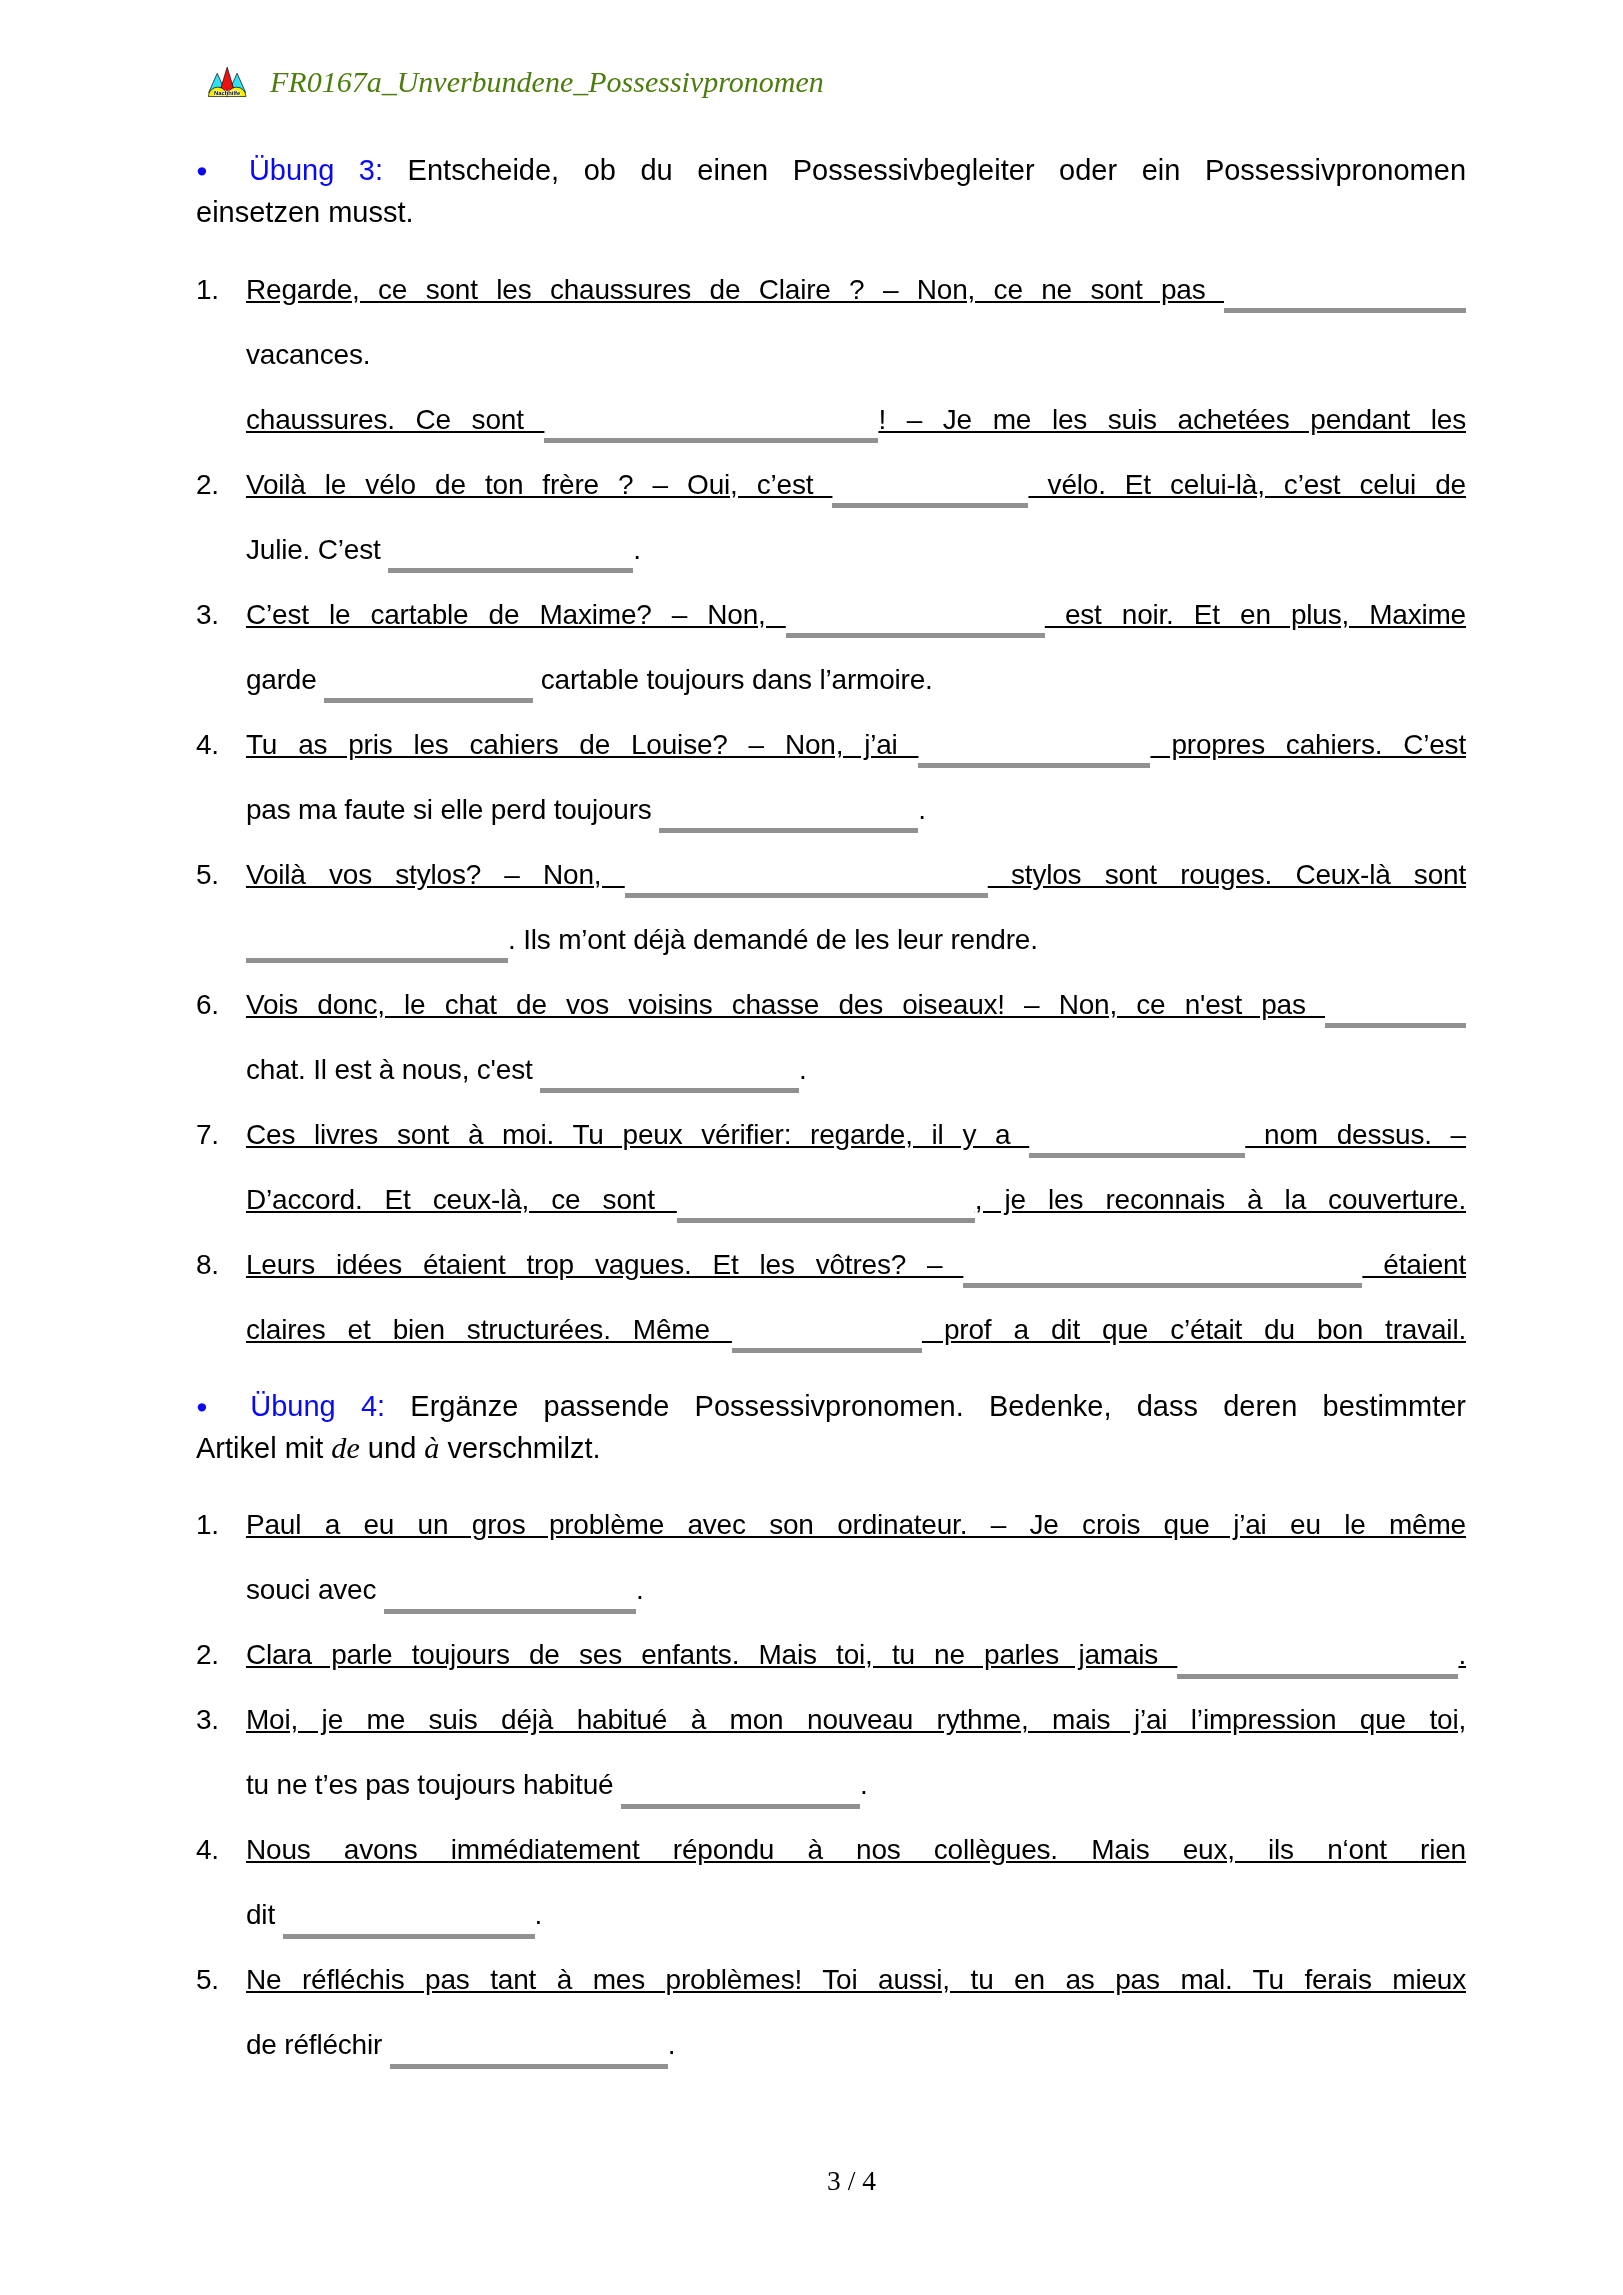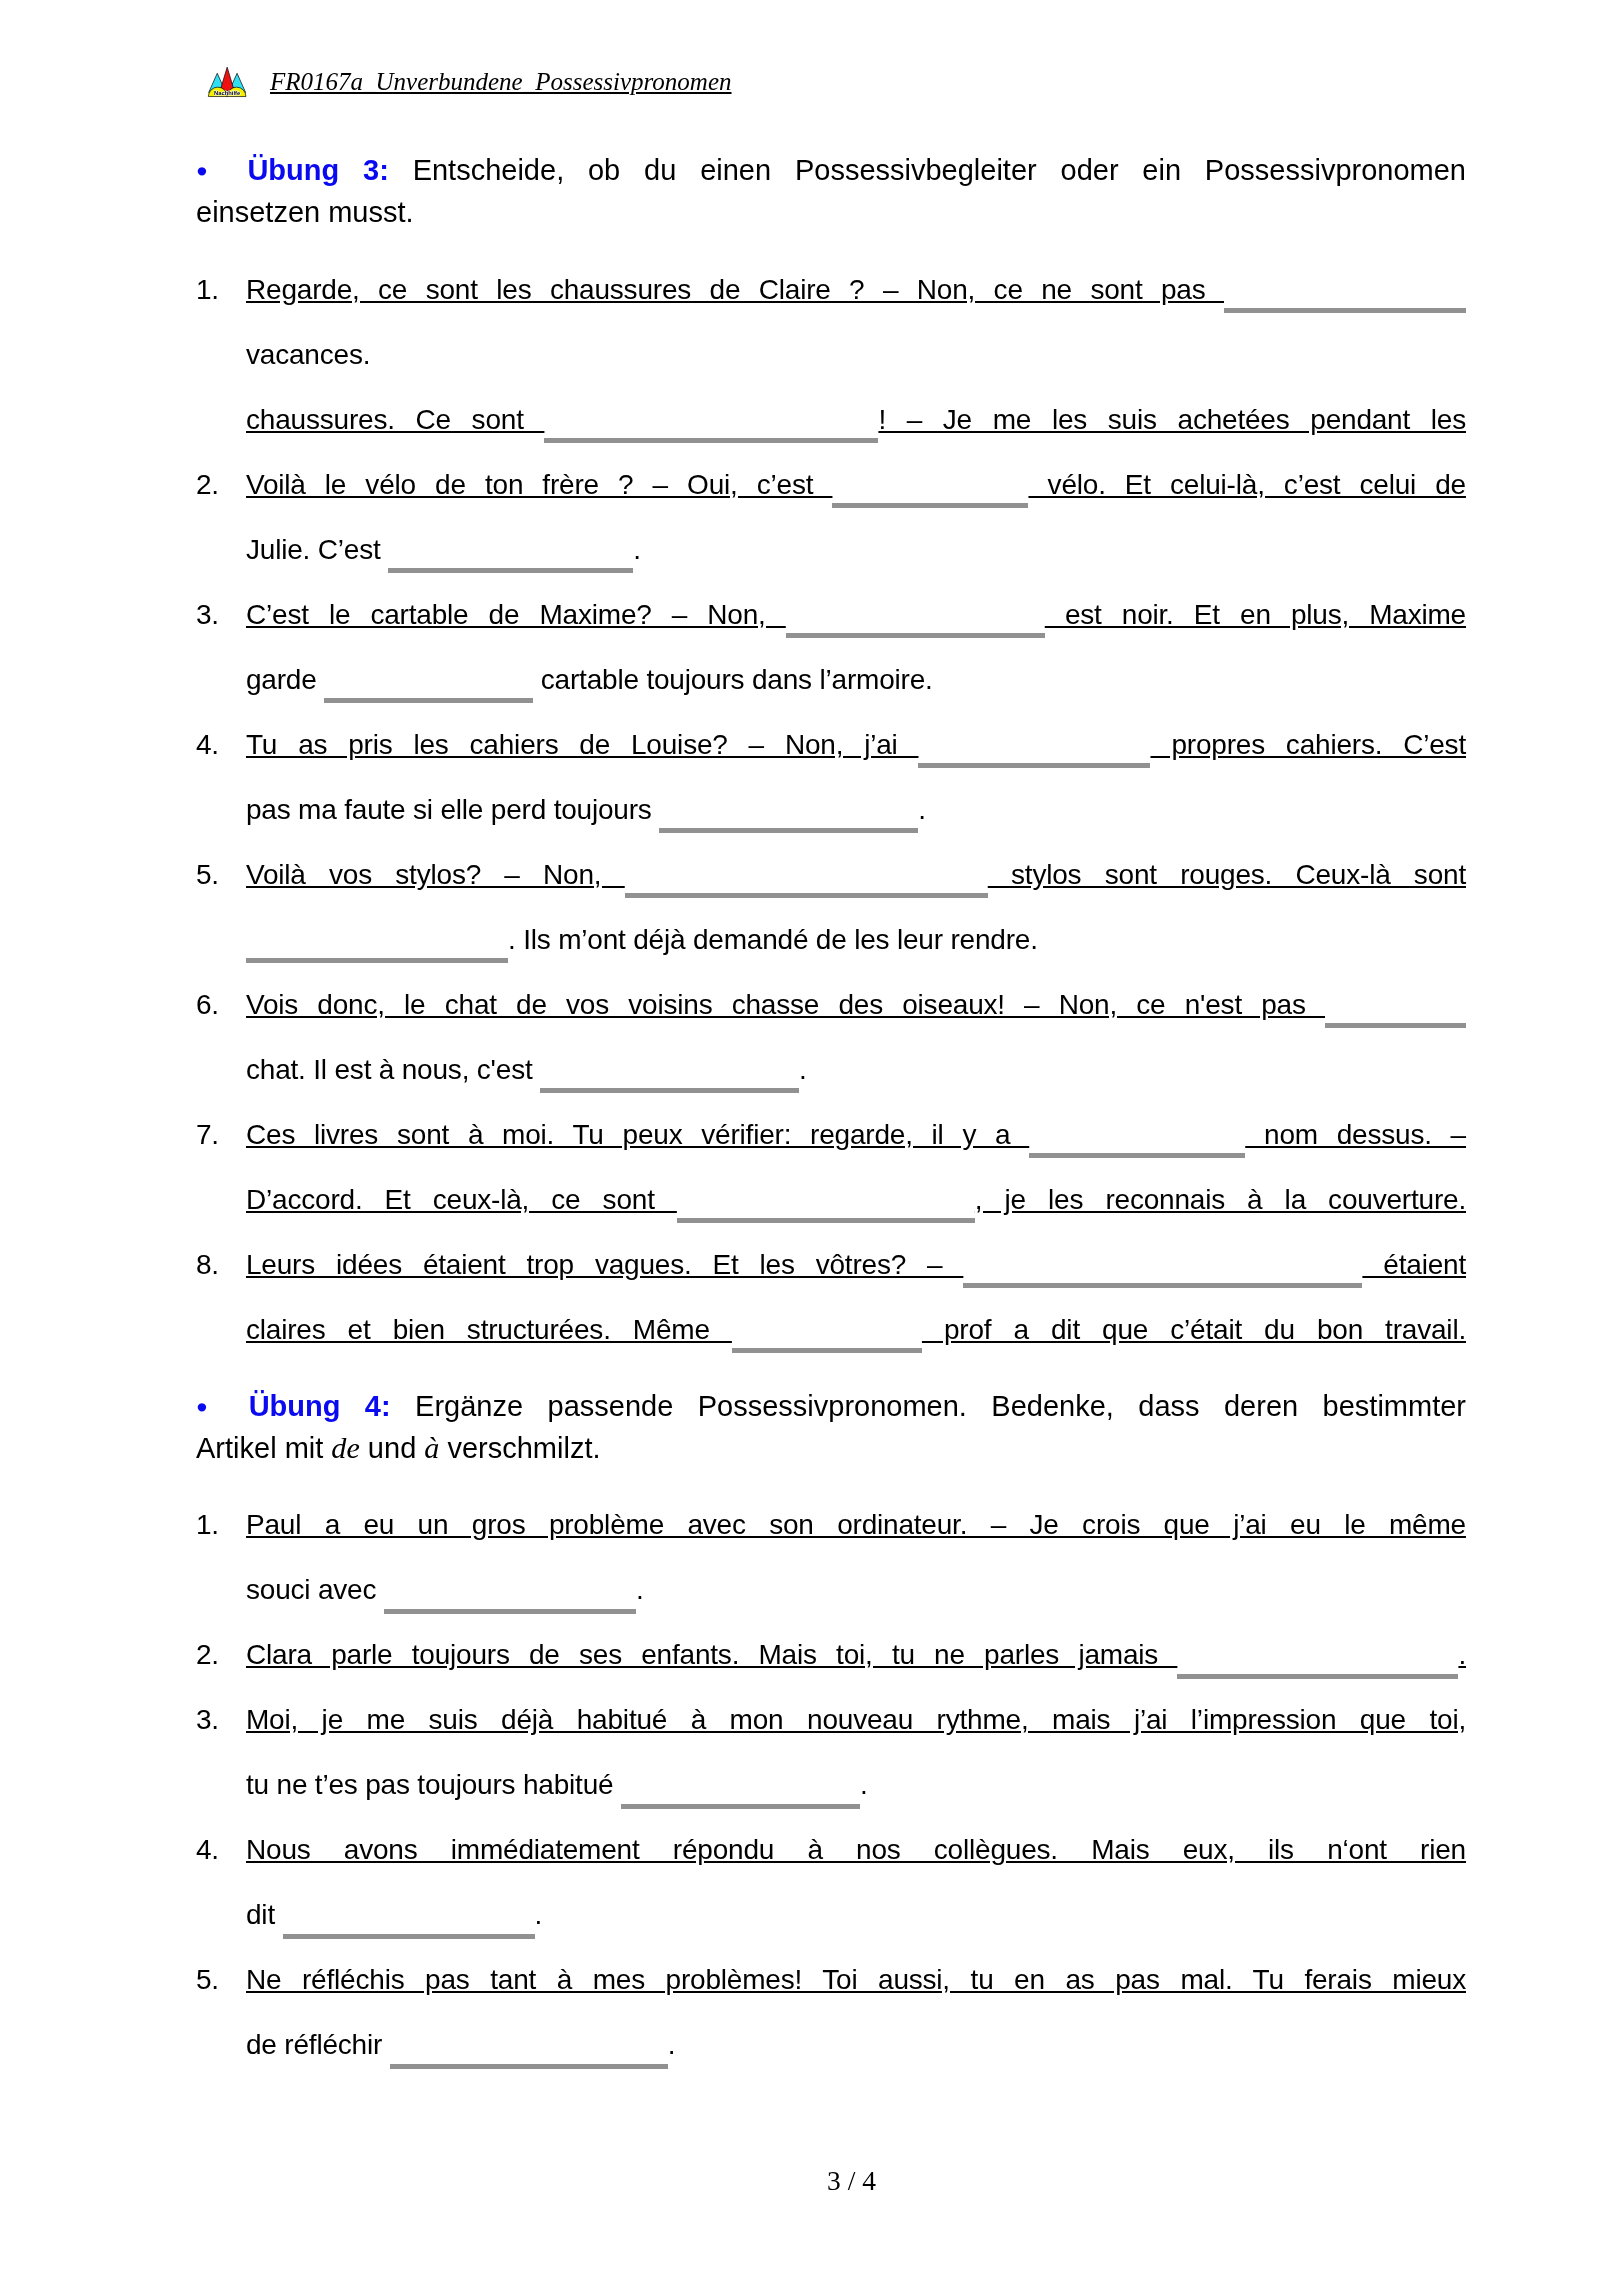--- a/index.html
+++ b/index.html
@@ -1,29 +1,29 @@
 <!DOCTYPE html>
 <html style="--accent: #0a0af0; --blank: #919191;font-size:10.5px"><head>
 <meta charset="utf-8">
 <style>
   html,body{margin:0;padding:0;background:#ffffff;}
   .page{position:relative;width:1623px;height:2295px;background:#ffffff;overflow:hidden;
         font-family:"Liberation Sans",sans-serif;color:#000;}
   
   .hdr{position:absolute;left:207px;top:63px;display:flex;align-items:center;gap:22px;}
-  .doctitle{font-family:"Liberation Serif",serif;font-style:italic;font-size:25px;color:#000000;text-decoration:underline;}
+  .doctitle{font-family:"Liberation Serif",serif;font-style:italic;font-size:30px;color:#4d7c0f;}
   
   .content{position:absolute;left:196px;top:149px;width:1270px;}
   
   .heading{margin:0;}
   .heading.second{margin-top:23px;}
   .hline{height:42px;line-height:42px;font-size:29px;white-space:normal;}
   .hline.j{text-align:justify;text-align-last:justify;}
   .bullet{color:var(--accent,#0000f0);font-size:19.6px;vertical-align:3.3px;}
-  .hlabel{color:var(--accent,#0000f0);font-weight:bold;}
+  .hlabel{color:var(--accent,#0000f0);font-weight:normal;}
   
   .items{margin-top:23.6px;}
   .iline{height:65px;line-height:65px;font-size:28px;letter-spacing:-0.2px;}
   .iline.cont{padding-left:50px;}
   .iline.j{text-align:justify;text-align-last:justify;text-decoration:underline;}
   .num{display:inline-block;width:50px;}
   .blank{display:inline-block;height:7.9px;border-bottom:5.2px solid var(--blank,#919191);
          vertical-align:-14.4px;}
   .ital{font-family:"Liberation Serif",serif;font-style:italic;font-size:1.04em;}
   

